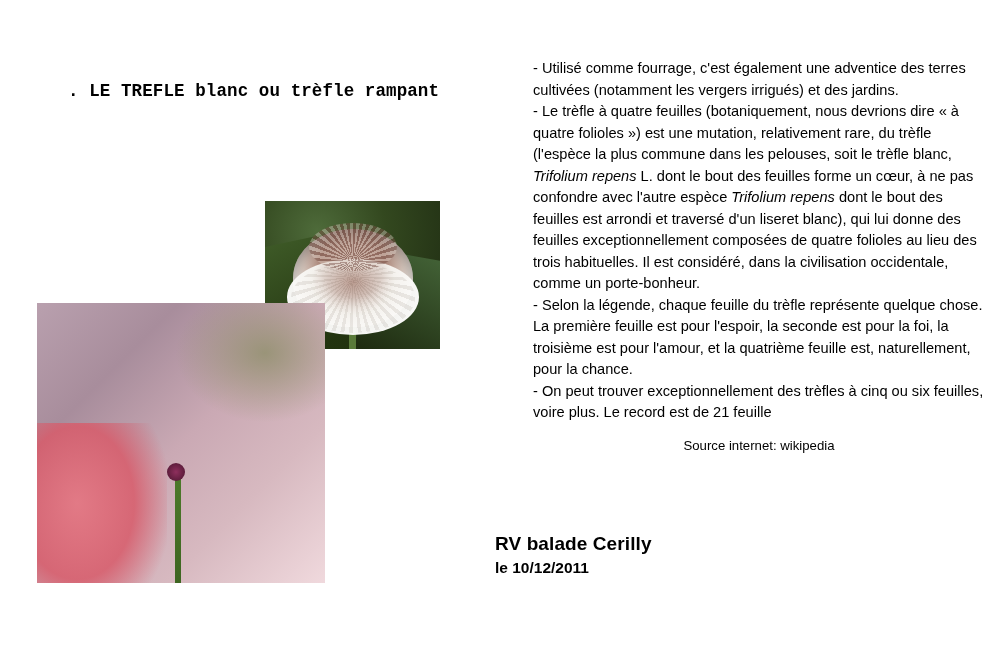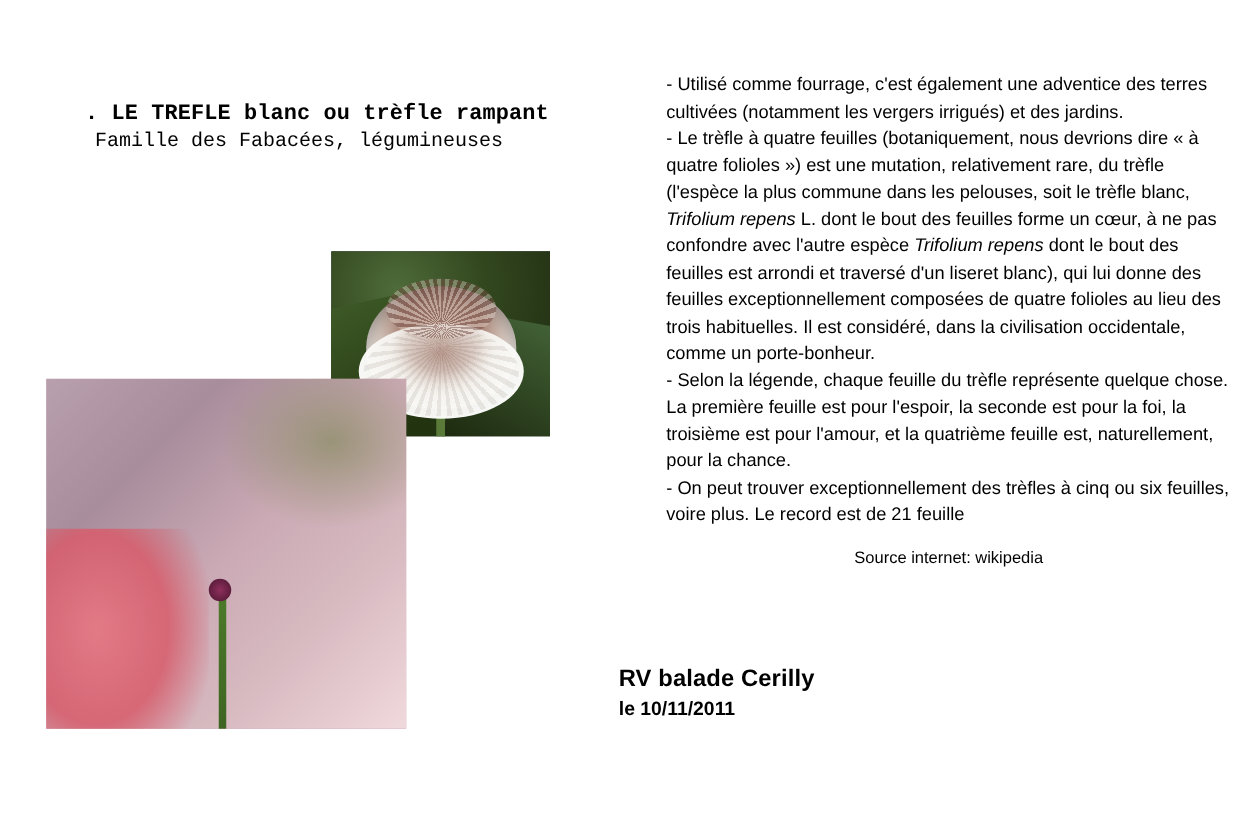--- a/index.html
+++ b/index.html
@@ -199,21 +199,20 @@
   .sig-line1 { font-size: 19px; letter-spacing: .1px; }
   .sig-line2 { font-size: 15.5px; margin-top: 4px; }
 </style>
 </head>
 <body>
 
 <div class="left-col">
 
   <div class="title-block">
     <div class="title-line1">. LE TREFLE blanc ou trèfle rampant</div>
-    <div class="title-line3">Famille des Fabacées, légumineuses</div>
   </div>
 
   <div class="photo-flower">
     <div class="sky"></div>
     <div class="grass1"></div>
     <div class="grass2"></div>
     <div class="stem"></div>
     <div class="head"></div>
     <div class="petals"></div>
     <div class="petal-tex"></div>
@@ -236,14 +235,14 @@
     <p>- Utilisé comme fourrage, c'est également une adventice des terres cultivées (notamment les vergers irrigués) et des jardins.</p>
     <p><span>-  Le </span><b>trèfle à quatre feuilles</b><span> (botaniquement, nous devrions dire « à quatre folioles ») est une mutation, relativement rare, du trèfle (l'espèce la plus commune dans les pelouses, soit le trèfle blanc, </span><i>Trifolium repens</i><span> L. dont le bout des feuilles forme un cœur, à ne pas confondre avec l'autre espèce </span><i>Trifolium repens</i><span> dont le bout des feuilles est arrondi et traversé d'un liseret blanc), qui lui donne des feuilles exceptionnellement composées de quatre folioles au lieu des trois habituelles. Il est considéré, dans la civilisation occidentale, comme un porte-bonheur.</span></p>
     <p><span>- Selon la </span><b>légende</b><span>, chaque feuille du trèfle représente quelque chose. La première feuille est pour l'</span><b>espoir</b><span>, la seconde est pour la </span><b>foi</b><span>, la troisième est pour l'</span><b>amour</b><span>, et la quatrième feuille est, naturellement, pour la </span><b>chance</b><span>.</span></p>
     <p>- On peut trouver exceptionnellement des trèfles à cinq ou six feuilles, voire plus. Le record est de 21 feuille</p>
   </div>
   <div class="source">Source internet: wikipedia</div>
 </div>
 
 <div class="signature">
   <div class="sig-line1">RV balade Cerilly</div>
-  <div class="sig-line2">le 10/11/2011</div>
+  <div class="sig-line2">le 10/12/2011</div>
 </div>
 
 </body></html>

